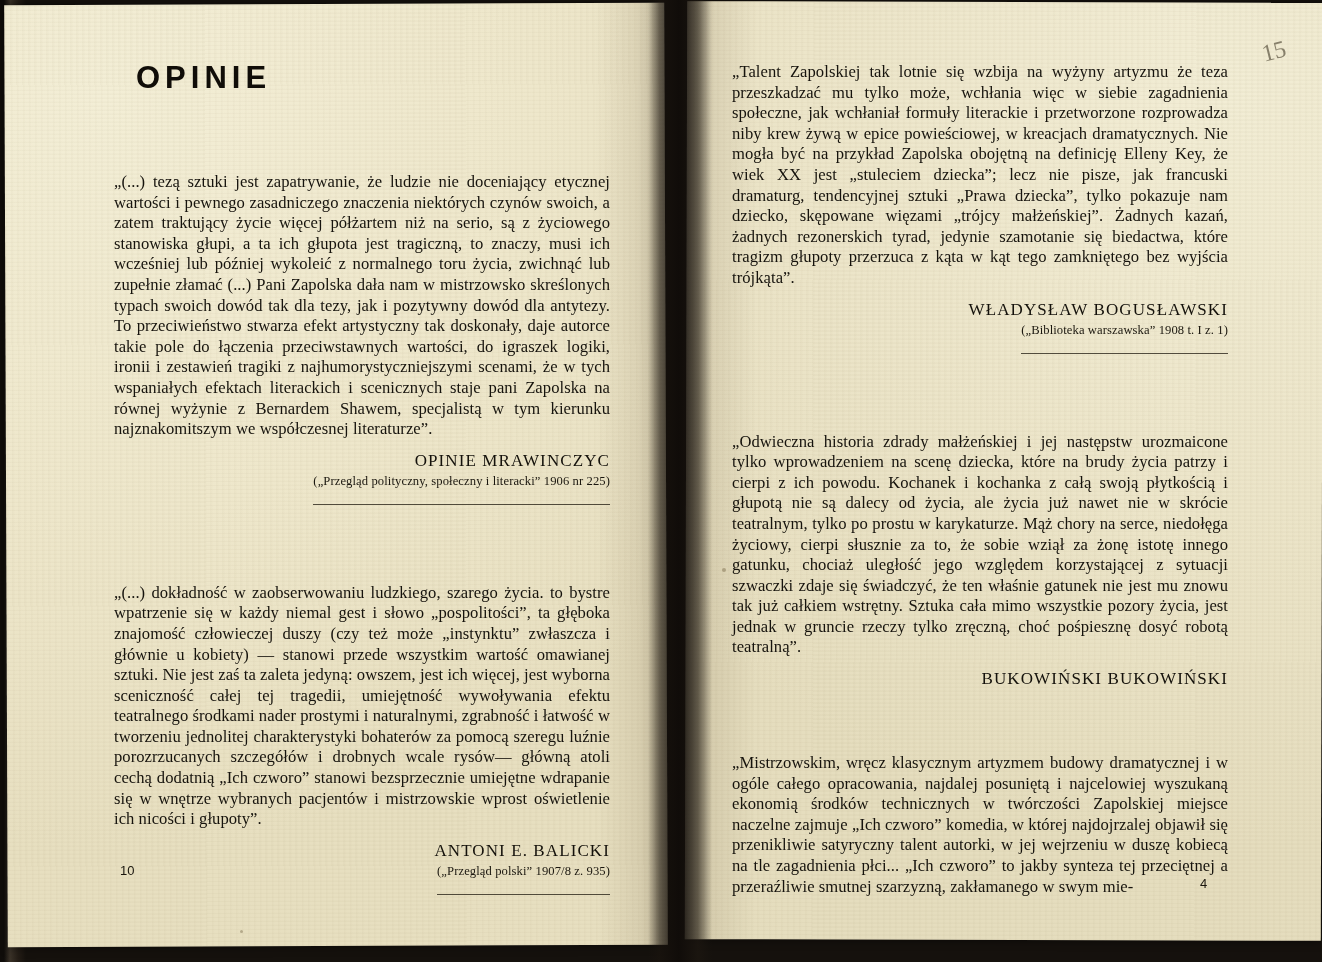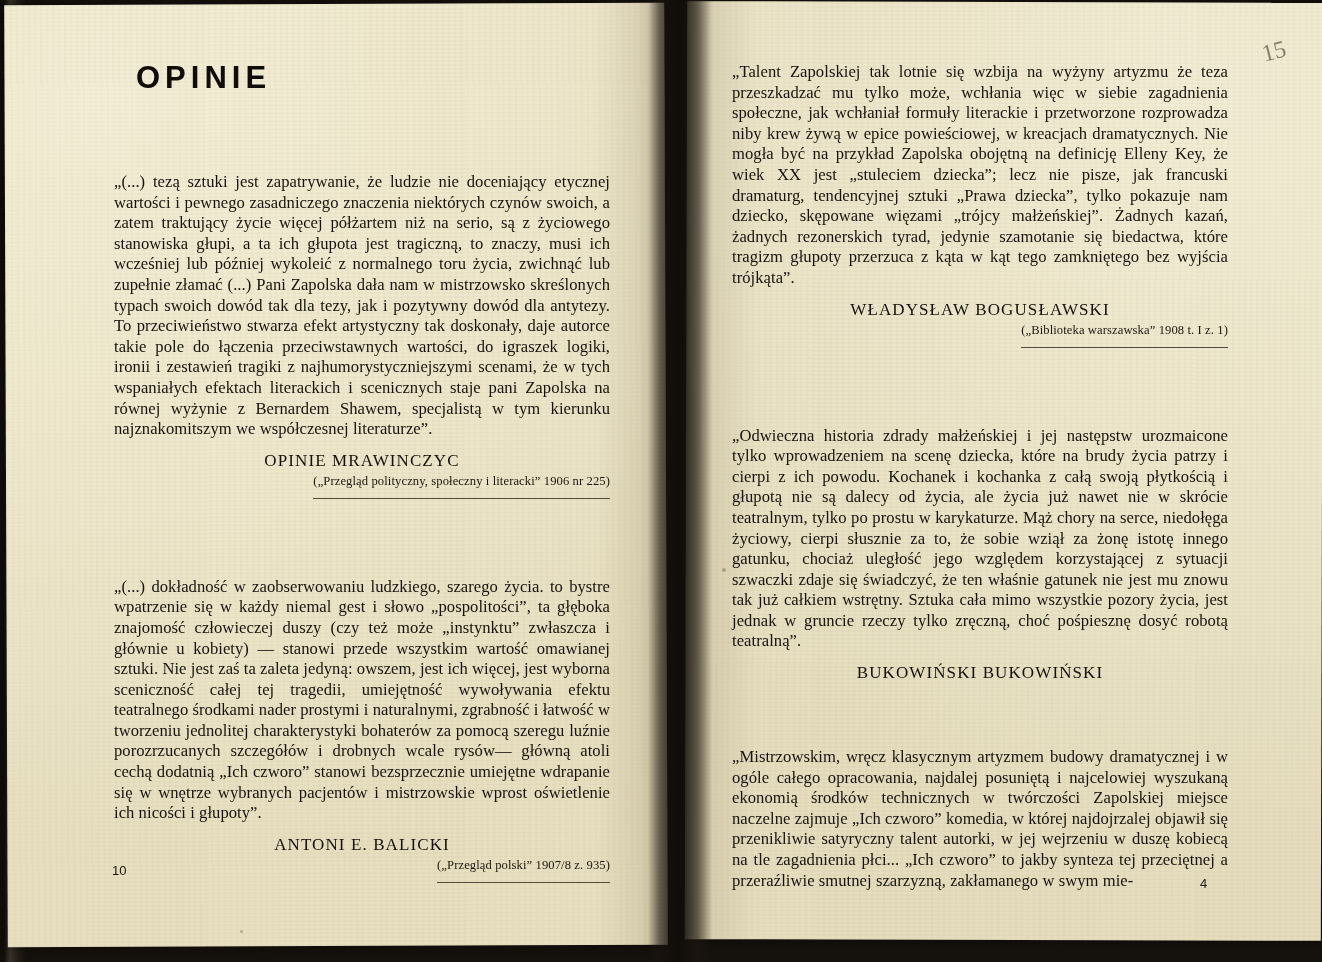--- a/index.html
+++ b/index.html
@@ -119,52 +119,52 @@
   .quote-text {
     font-size: 16.6px;
     line-height: 20.6px;
     text-align: justify;
     text-align-last: left;
     margin: 0;
     color: #16130d;
     letter-spacing: 0.05px;
   }
   .attrib {
-    text-align: center;
+    text-align: right;
     margin-top: 11px;
   }
   .attrib-name {
     font-size: 17px;
     letter-spacing: 1.1px;
     color: #14110b;
     display: block;
   }
   .attrib-src {
     font-size: 12.6px;
     letter-spacing: 0.1px;
     color: #1b170f;
     display: block;
     margin-top: 3px;
     border-bottom: 1px solid rgba(30,24,14,0.75);
-    padding-bottom: 9px;
+    padding-bottom: 15px;
     
     display: inline-block;
   }
   .attrib-src-wrap { text-align: right; }
 
   .gap-lg { height: 44px; }
   .gap-md { height: 30px; }
 
   .folio {
     position: absolute;
     font-family: "Liberation Sans", sans-serif;
     font-size: 13px;
     color: #1a160e;
   }
-  .folio-left { left: 112px; top: 863px; }
+  .folio-left { left: 120px; top: 863px; }
   .folio-right { left: 1200px; top: 876px; }
 
   .hand-mark {
     position: absolute;
     left: 1262px;
     top: 38px;
     font-family: "Liberation Serif", serif;
     font-size: 24px;
     color: #6d6652;
     transform: rotate(-14deg);

